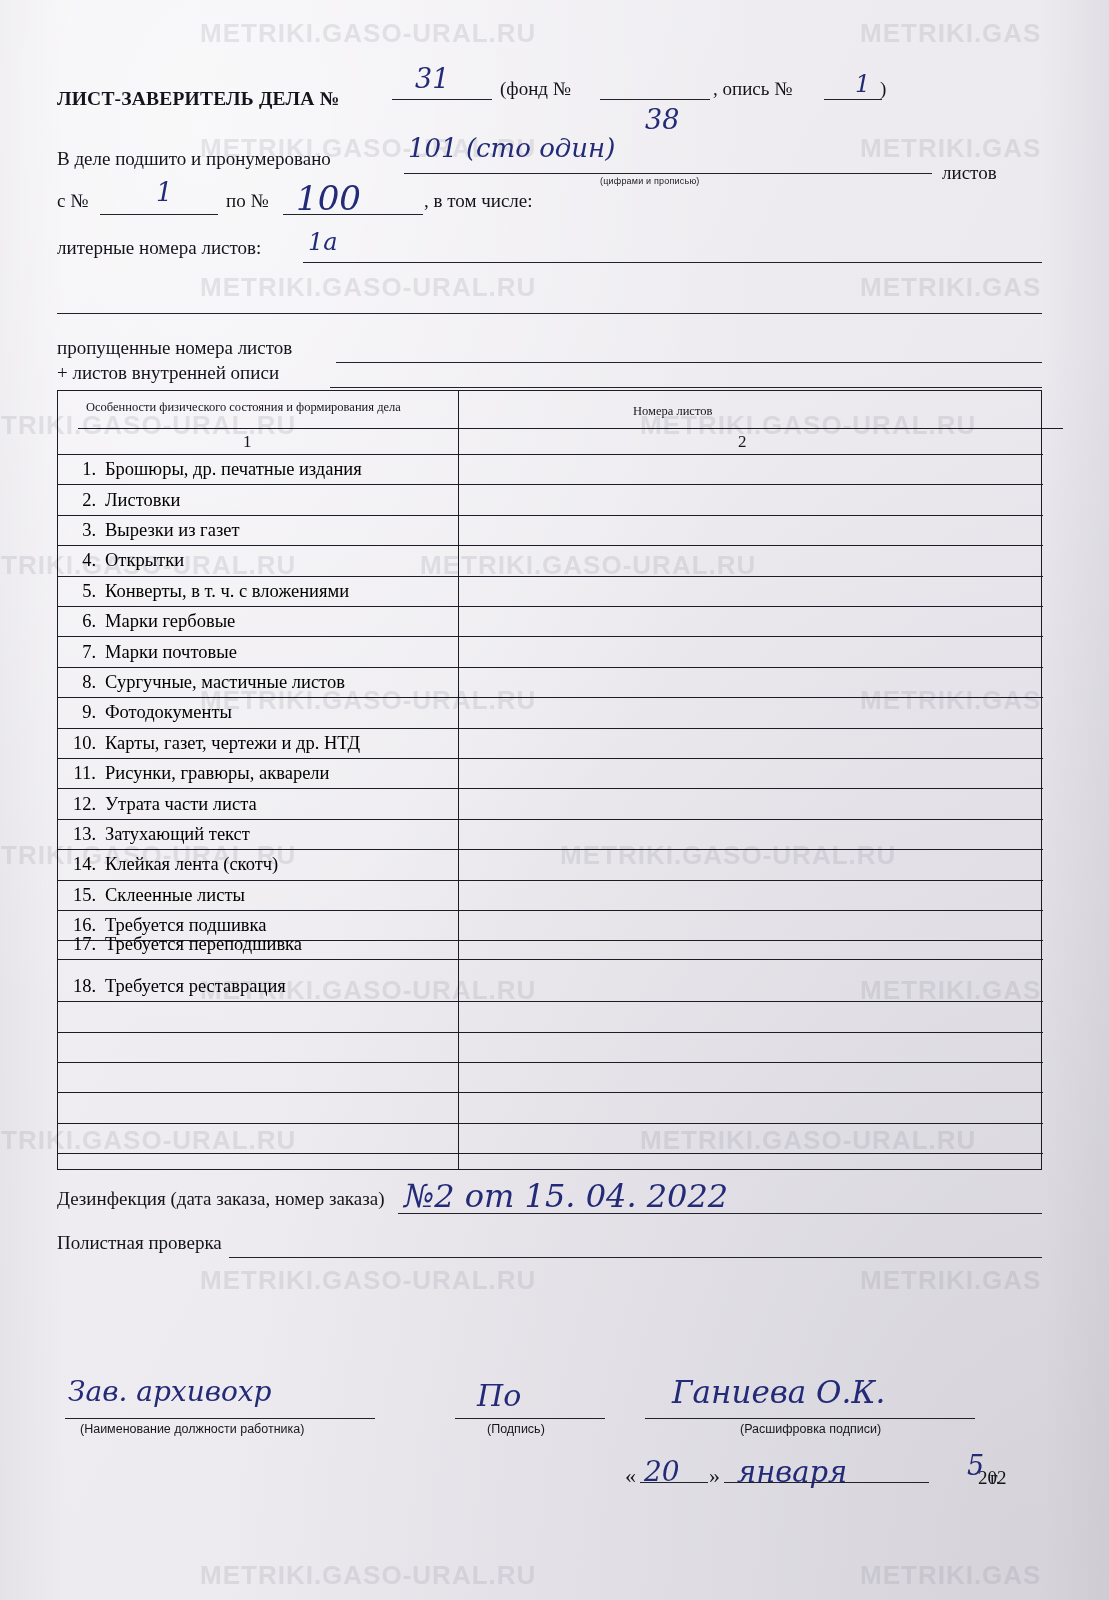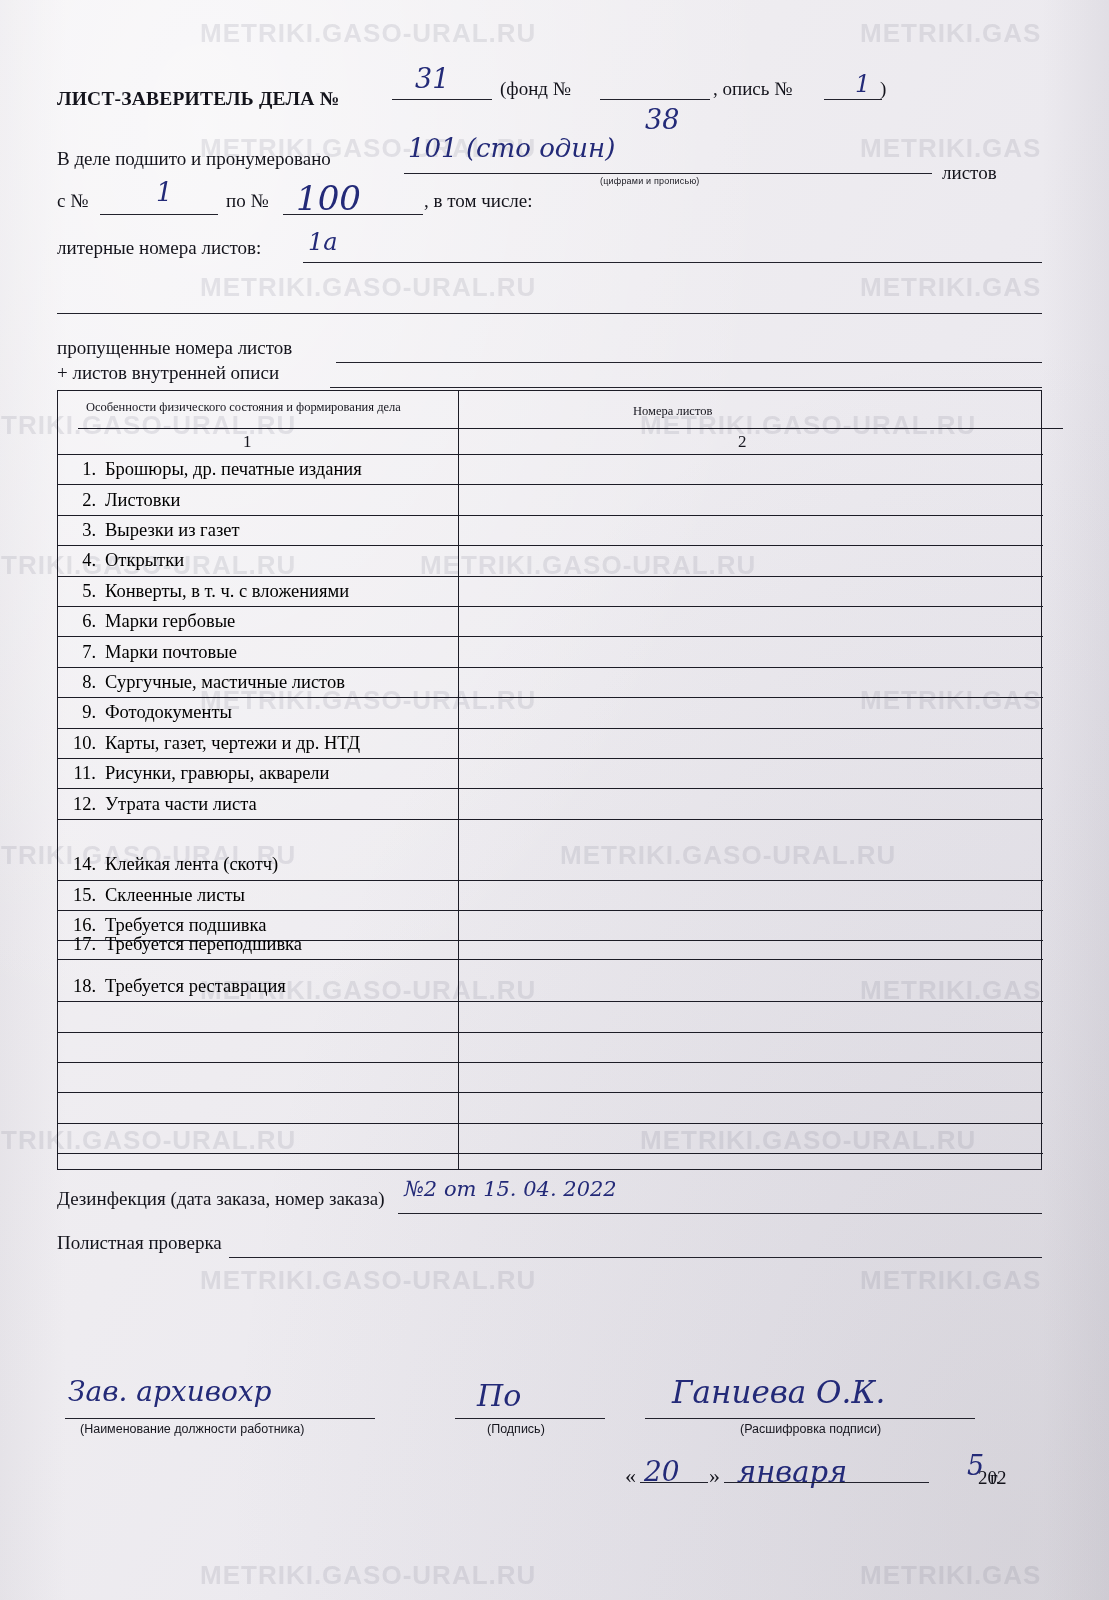--- a/index.html
+++ b/index.html
@@ -321,20 +321,27 @@
           </div>
           <span class="cell-txt" style="position:absolute; left:410px; top:4px;"></span>
         </div>
       <div class="row" style="top:398.4px;">
           <div class="cell-left">
             <span class="cell-num">12.</span>
             <span class="cell-txt">Утрата части листа</span>
           </div>
           <span class="cell-txt" style="position:absolute; left:410px; top:4px;"></span>
         </div>
+      <div class="row" style="top:428.8px;">
+          <div class="cell-left">
+            <span class="cell-num">13.</span>
+            <span class="cell-txt">Затухающий текст</span>
+          </div>
+          <span class="cell-txt" style="position:absolute; left:410px; top:4px;"></span>
+        </div>
       <div class="row" style="top:459.2px;">
           <div class="cell-left">
             <span class="cell-num">14.</span>
             <span class="cell-txt">Клейкая лента (скотч)</span>
           </div>
           <span class="cell-txt" style="position:absolute; left:410px; top:4px;"></span>
         </div>
       <div class="row" style="top:489.6px;">
           <div class="cell-left">
             <span class="cell-num">15.</span>
@@ -397,21 +404,21 @@
       <div class="row" style="top:763.2px; border-bottom:none;">
           <div class="cell-left">
             <span class="cell-num"></span>
             <span class="cell-txt"></span>
           </div>
         </div>
     </div>
 
     <div class="t lbl" style="left:57px; top:1188px;">Дезинфекция (дата заказа, номер заказа)</div>
     <div class="rule" style="left:398px; top:1213px; width:644px;"></div>
-    <div class="hw" style="left:404px; top:1177px; font-size:21px;">№2  от 15. 04. 2022</div>
+    <div class="hw" style="left:404px; top:1177px; font-size:32px;">№2  от 15. 04. 2022</div>
 
     <div class="t lbl" style="left:57px; top:1232px;">Полистная проверка</div>
     <div class="rule" style="left:229px; top:1257px; width:813px;"></div>
 
     <div class="hw" style="left:68px; top:1375px; font-size:28px;">Зав. архивохр</div>
     <div class="sig-rule" style="left:65px; top:1418px; width:310px;"></div>
     <div class="sig-cap" style="left:80px; top:1422px;">(Наименование должности работника)</div>
 
     <div class="hw" style="left:477px; top:1378px; font-size:30px;">По</div>
     <div class="sig-rule" style="left:455px; top:1418px; width:150px;"></div>

